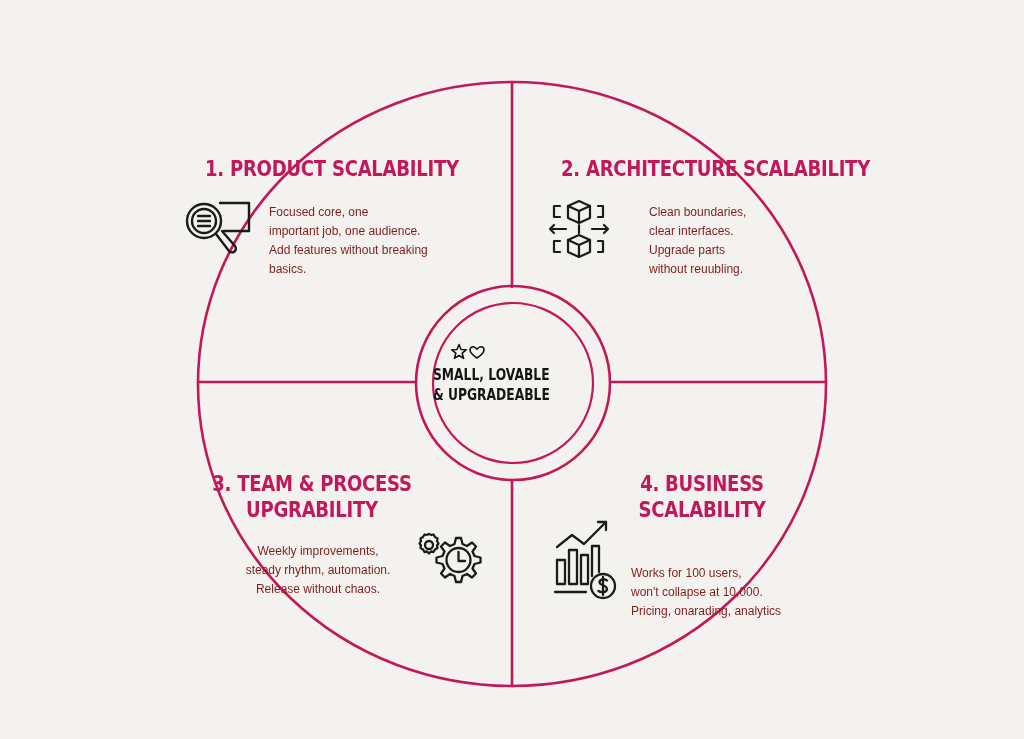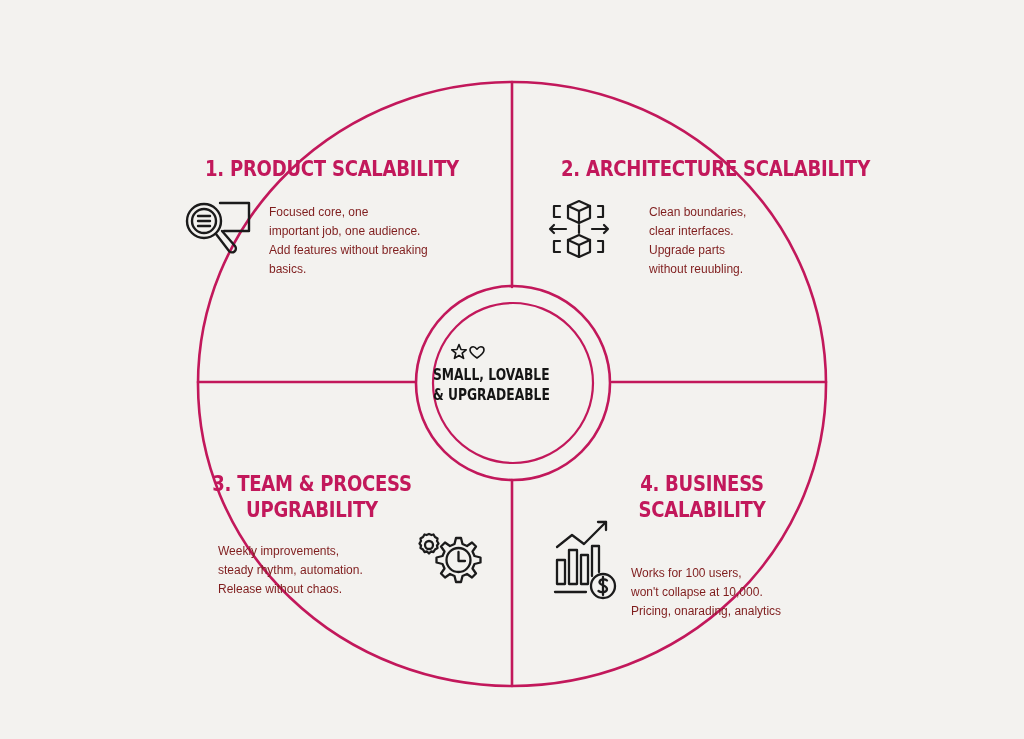--- a/index.html
+++ b/index.html
@@ -24,21 +24,21 @@
   .title.left { transform-origin: left center; }
   .title.center { transform-origin: center center; text-align: center; }
   .body {
     position: absolute;
     font-family: "Liberation Sans", sans-serif;
     font-size: 12px;
     line-height: 19px;
     color: #7f1d1d;
     white-space: pre-line;
   }
-  .body.center { text-align: left; }
+  .body.center { text-align: center; }
   .icon { position: absolute; }
   .center-text {
     position: absolute;
     left: 433px; top: 365px; width: 160px;
     font-family: "DejaVu Sans", sans-serif;
     font-weight: bold;
     font-size: 15px;
     line-height: 20px;
     color: #151515;
     transform: scaleX(0.82);

